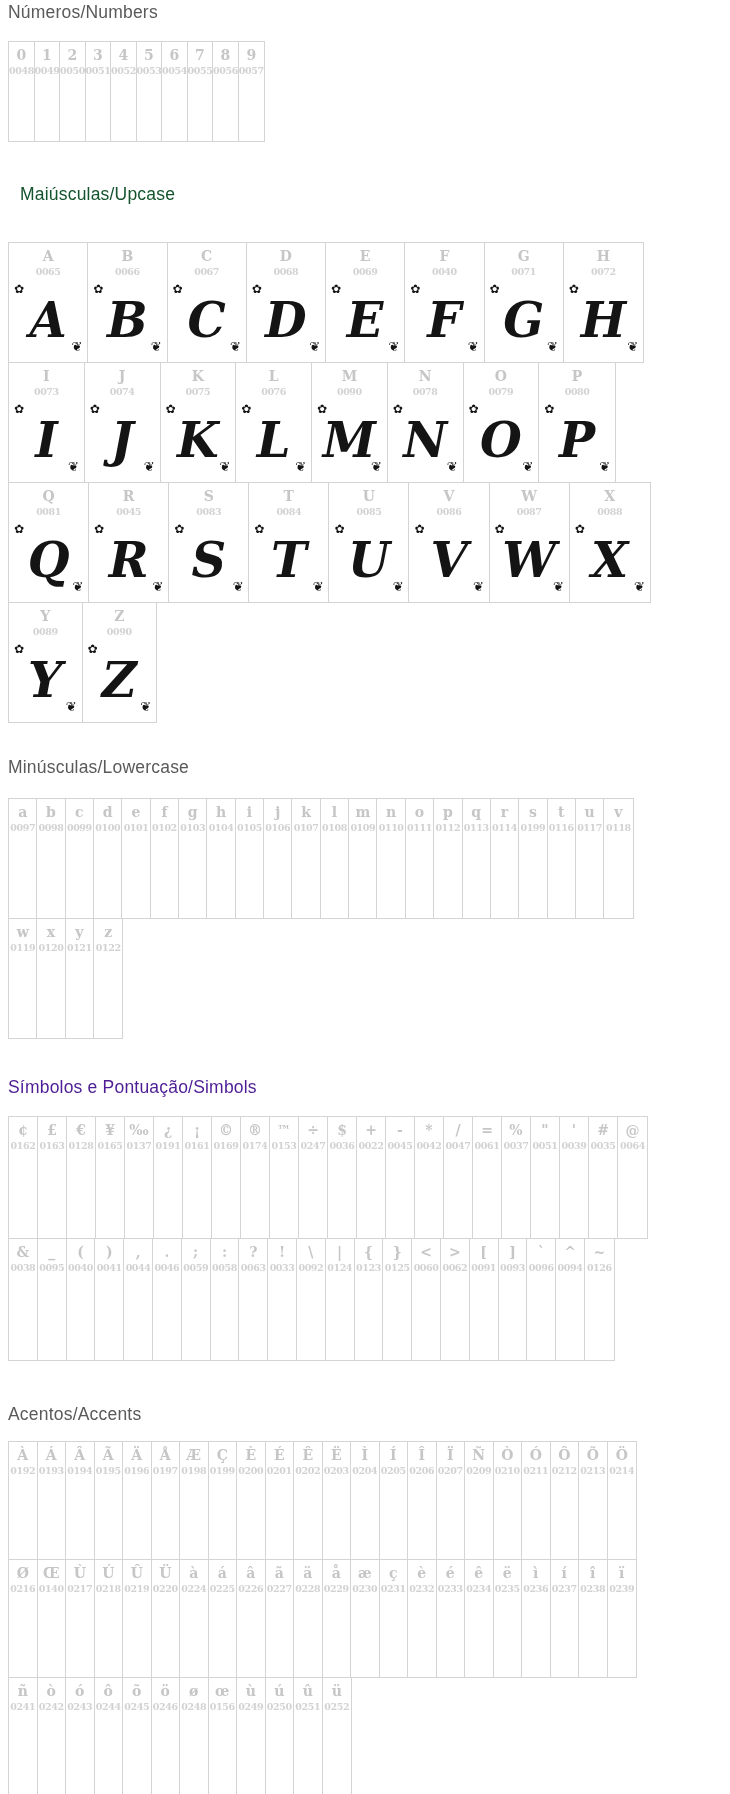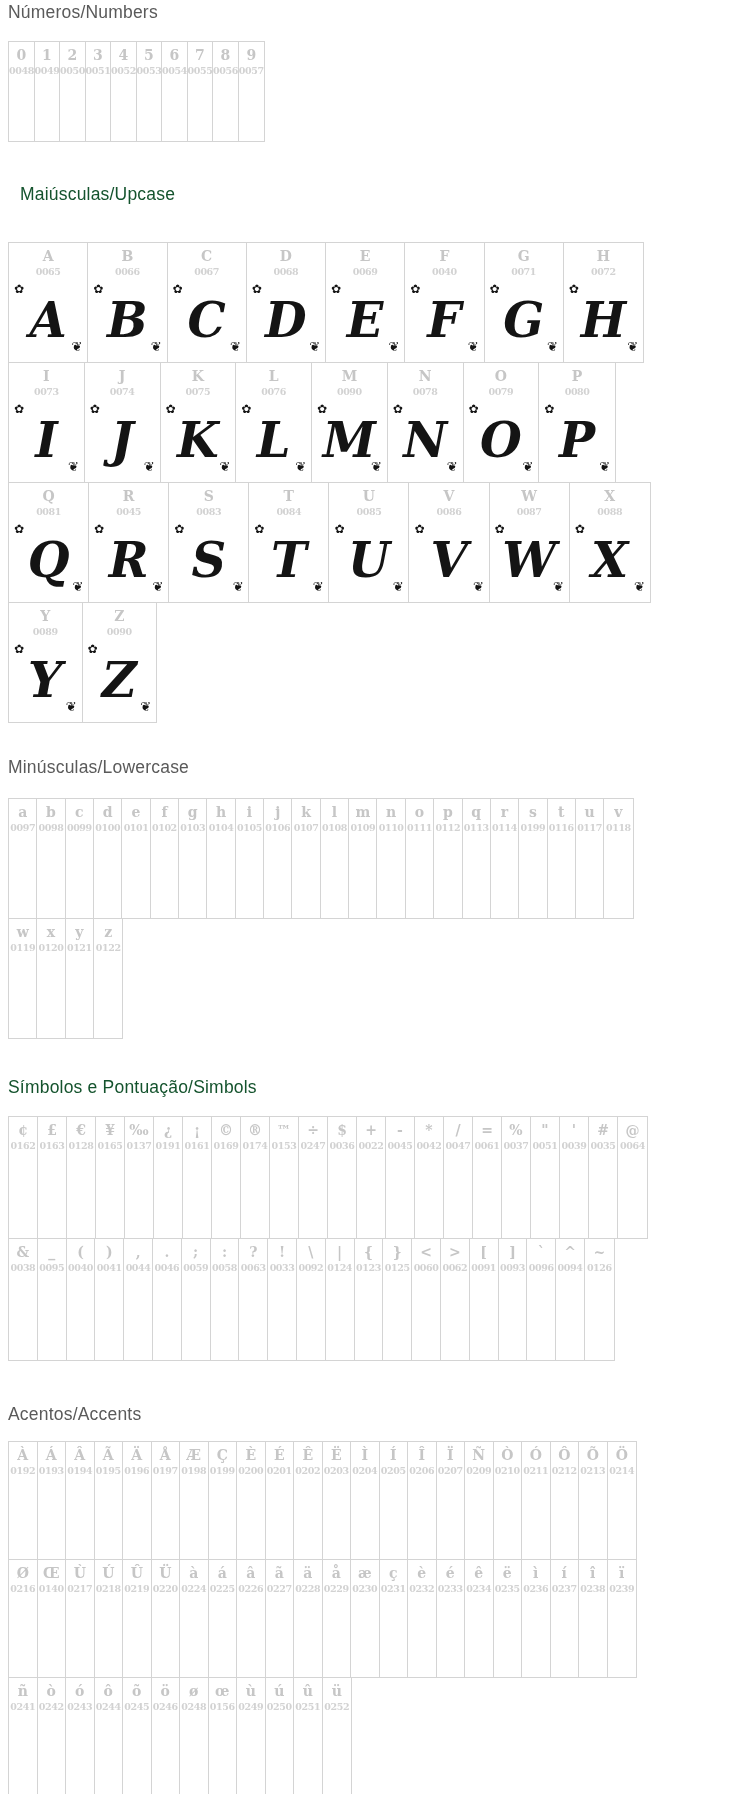--- a/index.html
+++ b/index.html
@@ -378,21 +378,21 @@
           <div class="cell-char">y</div>
           <div class="cell-code">0121</div>
         </div>
         <div class="cell" style="width: 28.35px; height: 119px;">
           <div class="cell-char">z</div>
           <div class="cell-code">0122</div>
         </div>
       </div>
     </div>
 
-  <h2 class="section-title" style="top: 1077px; color: #14532d;">Símbolos e Pontuação/Simbols</h2>
+  <h2 class="section-title" style="top: 1077px; color: #4c1d95;">Símbolos e Pontuação/Simbols</h2>
   <div class="char-table" style="top:1116px">
       <div class="char-row">
         <div class="cell" style="width: 29px; height: 121px;">
           <div class="cell-char">¢</div>
           <div class="cell-code">0162</div>
         </div>
         <div class="cell" style="width: 29px; height: 121px;">
           <div class="cell-char">£</div>
           <div class="cell-code">0163</div>
         </div>

